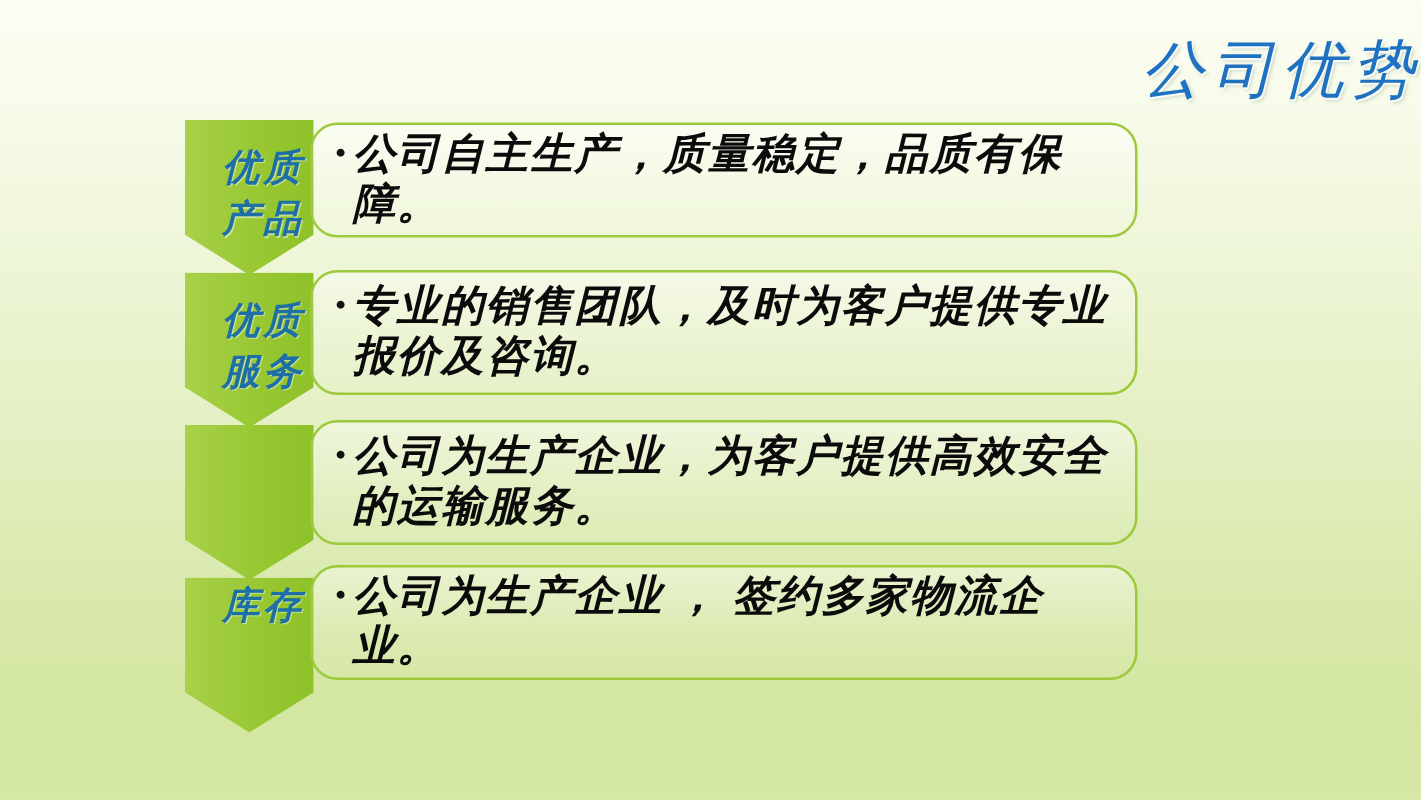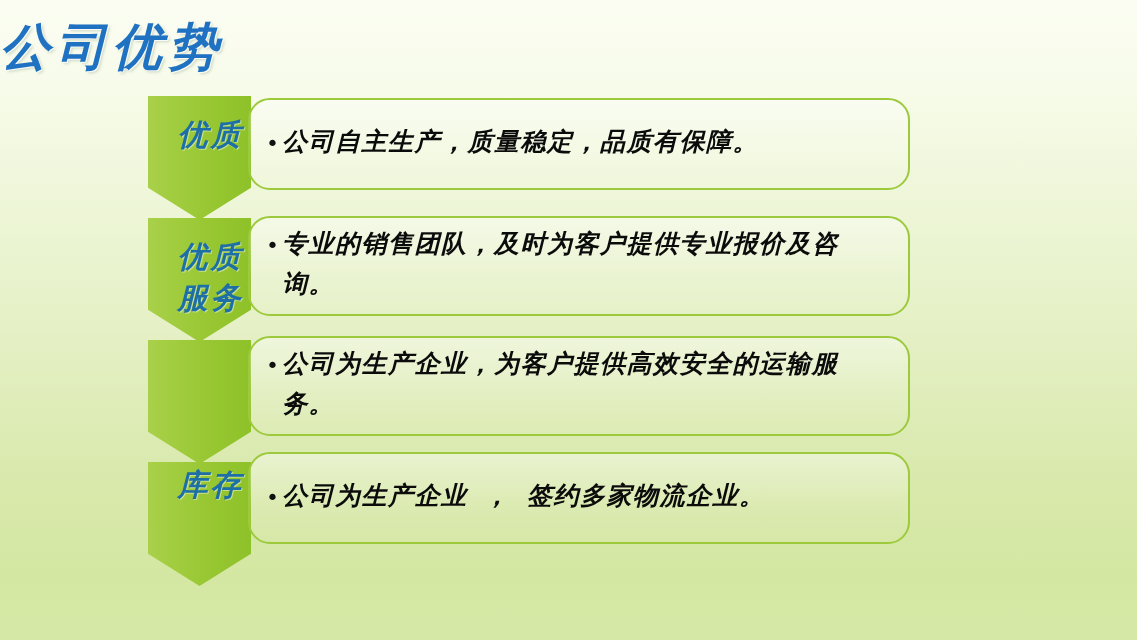--- a/index.html
+++ b/index.html
@@ -28,26 +28,26 @@
         #d7e8a8 80%,
         #d4e7a2 90%,
         #d6e8a6 100%);
     overflow: hidden;
   }
 
   
   #title {
     position: absolute;
     left: 0;
-    top: 18px;
+    top: 28px;
     width: 1137px;
-    text-align: left;
+    text-align: right;
     font-family: "DejaVu Serif", "Liberation Serif", serif;
     font-size: 50px;
-    font-weight: bold;
+    font-weight: normal;
     font-style: italic;
     letter-spacing: 6px;
     color: #1f72c1;
     text-shadow: 1px 1px 0 rgba(255,255,255,0.85),
                  2px 2px 3px rgba(120,150,120,0.35);
     line-height: 1.15;
   }
 
   
   #chevron-column {
@@ -101,41 +101,42 @@
   }
   .bullet-dot {
     flex: 0 0 auto;
     font-size: 22px;
     line-height: 40px;
     color: #111;
     margin-right: 3px;
   }
   .bullet-text {
     flex: 1 1 auto;
-    font-family: Liberation Mono, monospace;
-    font-size: 25px;
+    font-family: Liberation Serif, serif;
+    font-size: 34px;
     font-weight: bold;
     font-style: italic;
     line-height: 40px;
     letter-spacing: 1.5px;
     color: #0b0b0b;
   }
 </style>
 </head>
 <body>
 
 <div id="slide">
 
   <div id="title">公司优势</div>
 
   <div id="chevron-column">
 
     <div class="chevron" style="top:0px; height:124px;"></div>
     <div class="chevron-label" style="top:18px;">
       <div>优质</div>
+      <div>产品</div>
     </div>
 
     <div class="chevron" style="top:122px; height:124px;"></div>
     <div class="chevron-label" style="top:140px;">
       <div>优质</div>
       <div>服务</div>
     </div>
 
     <div class="chevron" style="top:244px; height:124px;"></div>
 

